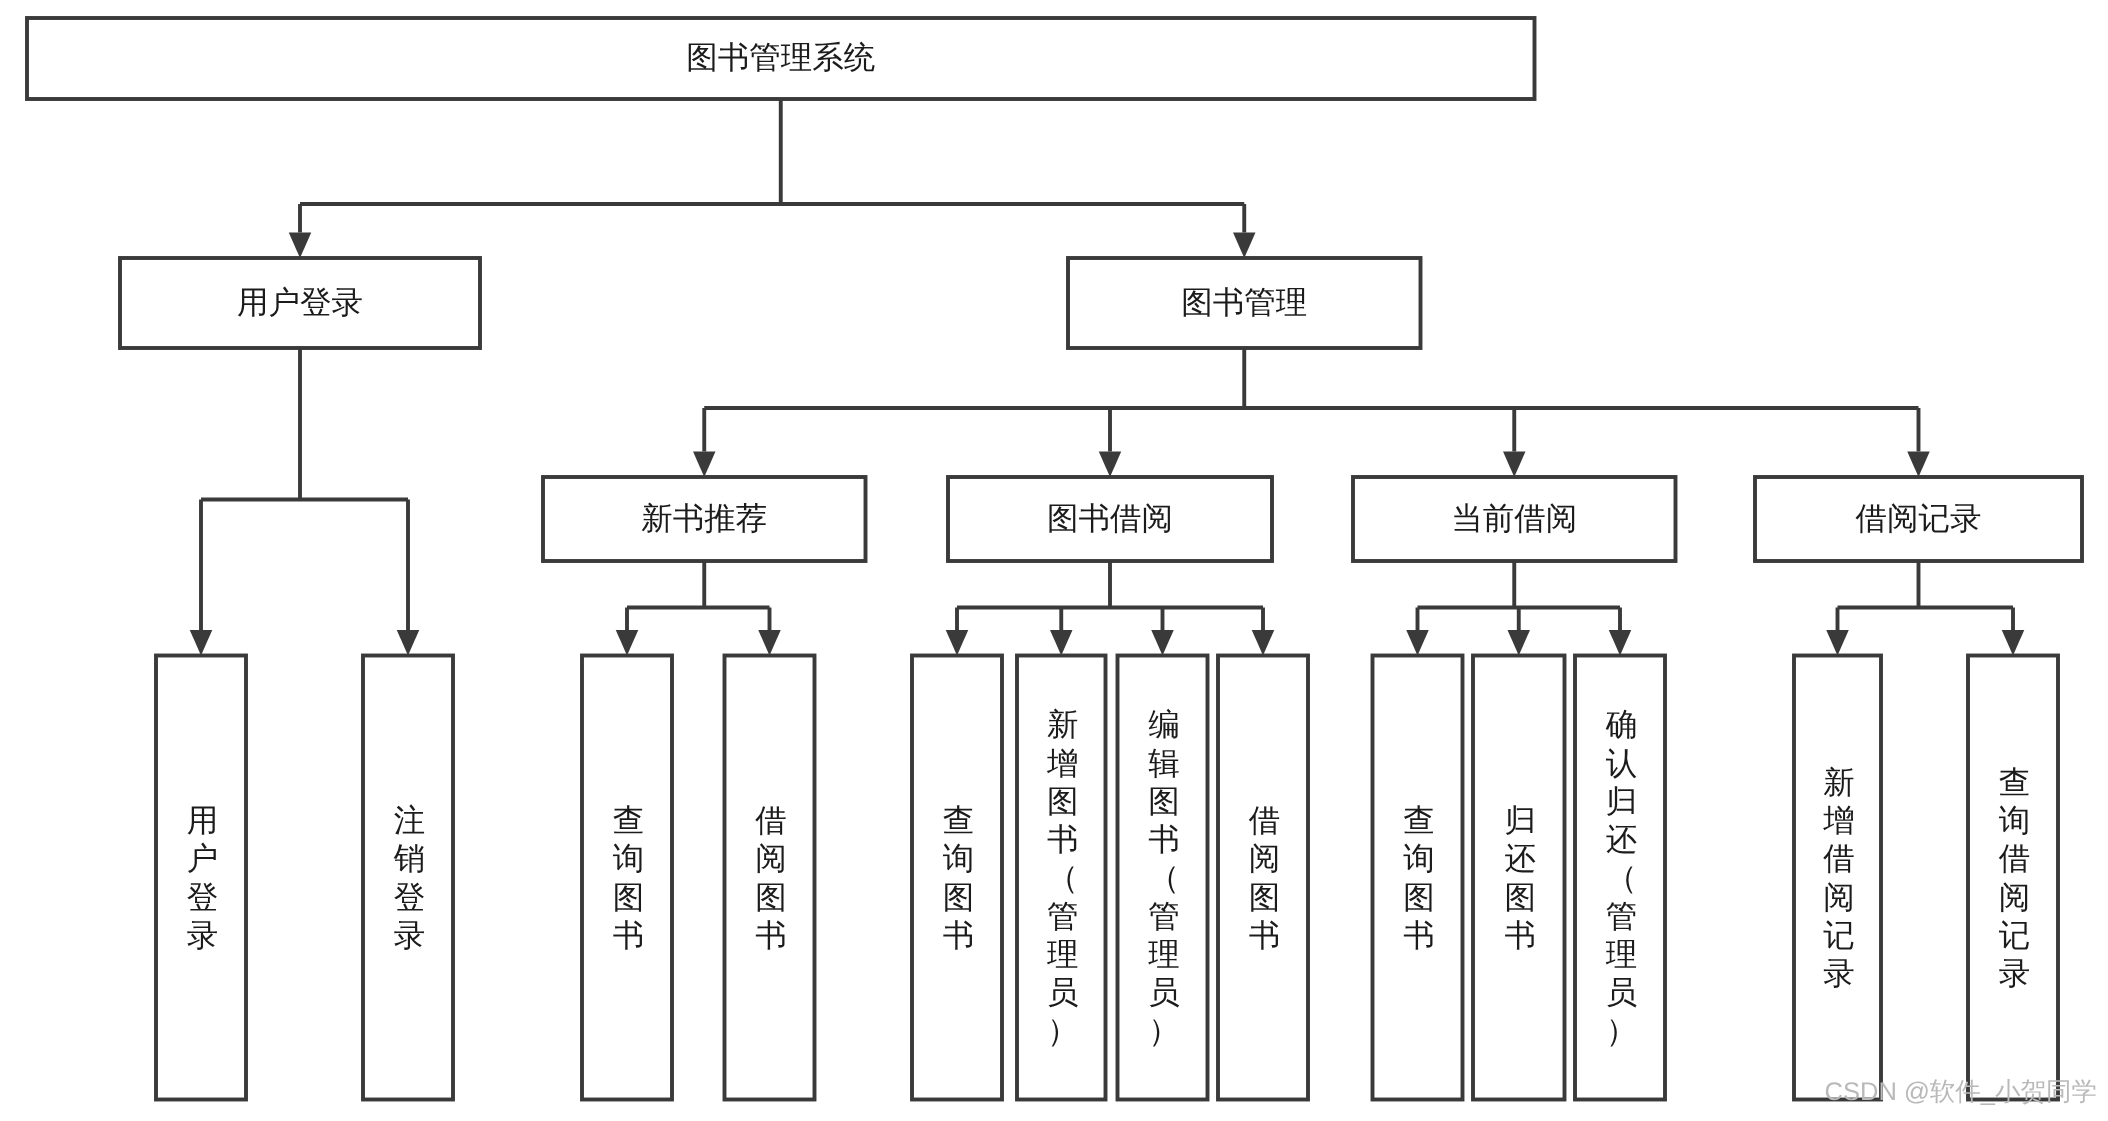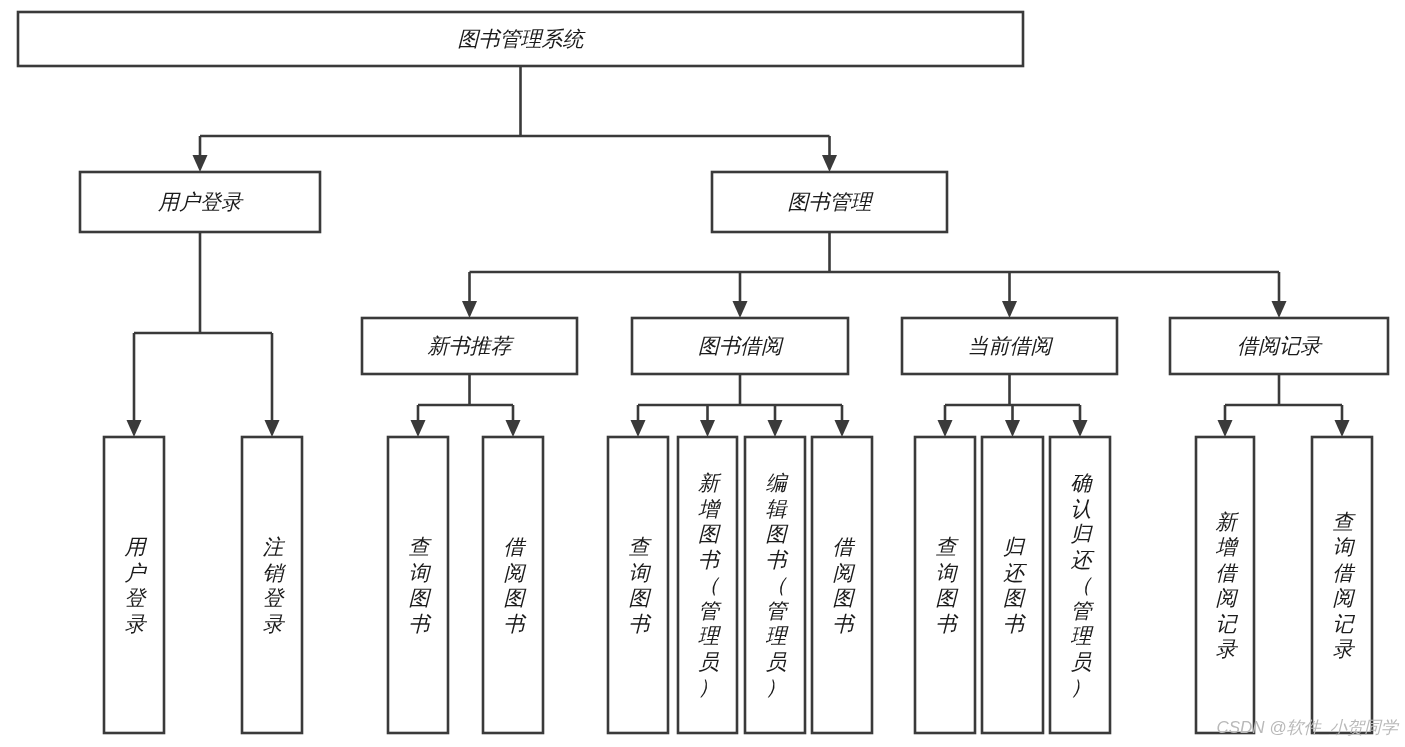--- a/index.html
+++ b/index.html
@@ -11,21 +11,20 @@
     width: 1405px;
     height: 747px;
     font-family: "Liberation Sans", "DejaVu Sans", sans-serif;
     overflow: hidden;
     position: relative;
   }
   #diagram-root {
     position: relative;
     width: 1405px;
     height: 747px;
-    font-style: italic;
   }
   svg#tree-svg {
     position: absolute;
     left: 0;
     top: 0;
     width: 1405px;
     height: 747px;
     display: block;
   }
   .node-box {

